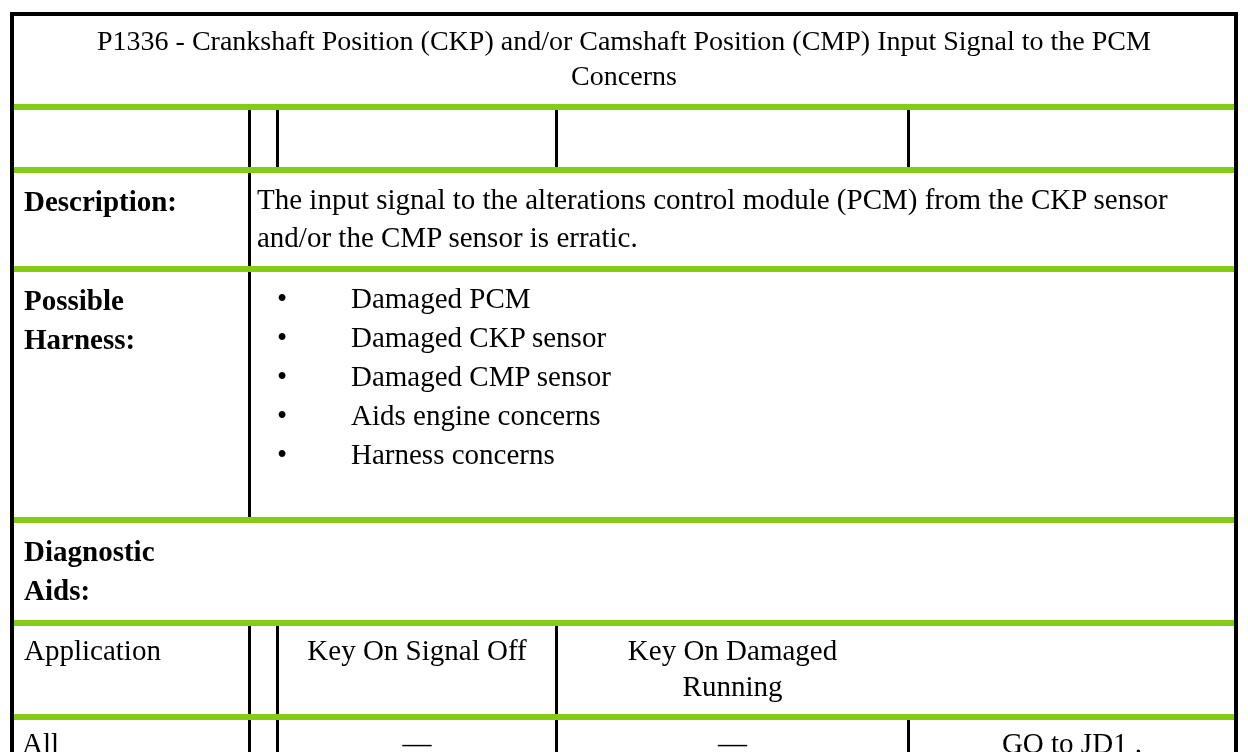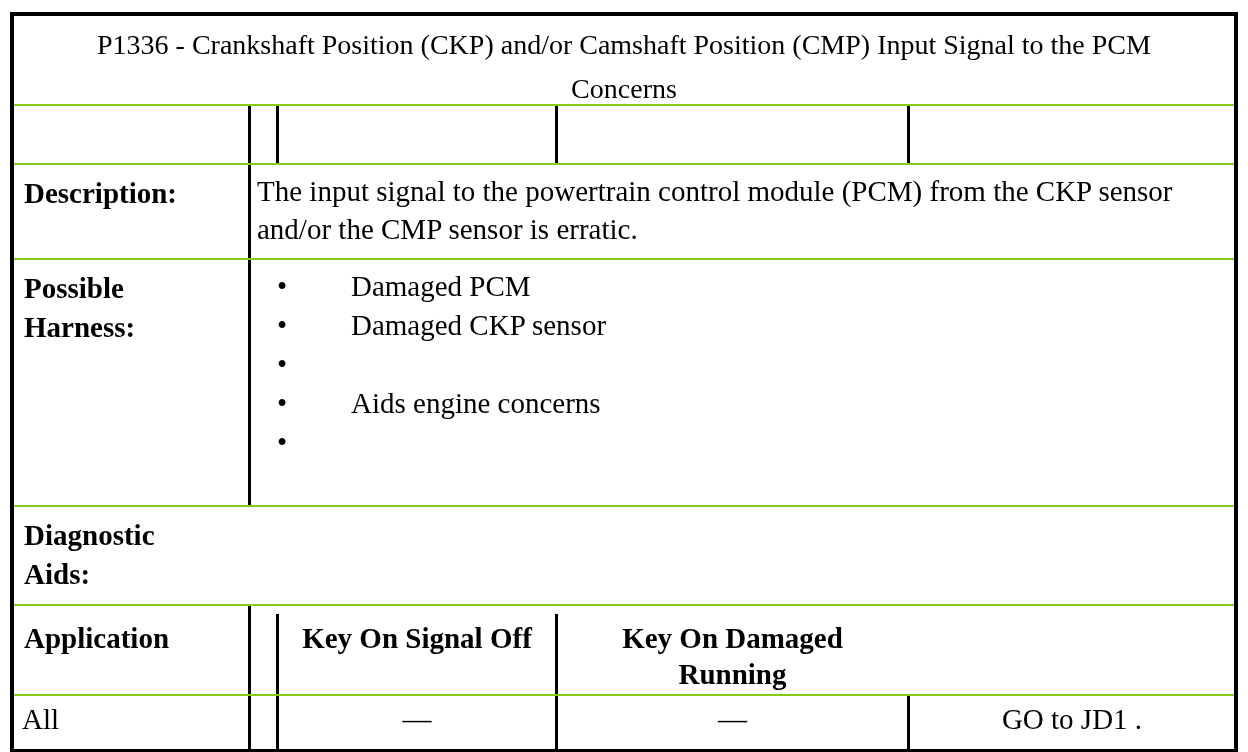--- a/index.html
+++ b/index.html
@@ -18,21 +18,21 @@
     left: 10px;
     top: 12px;
     width: 1228px;
     box-sizing: border-box;
     border: 4px solid #000;
     border-bottom-width: 6px;
     background: #fff;
   }
 
   .row { display: flex; overflow: hidden; }
-  .row + .row { border-top: 2px solid #84cc16; }
+  .row + .row { border-top: 6px solid #84cc16; }
 
   .cell { box-sizing: border-box; overflow: hidden; }
   .cell + .cell { border-left: 3px solid #000; }
 
   .c1 { flex: 0 0 234px; }
   .c2 { flex: 0 0 28px; }
   .c3 { flex: 0 0 279px; }
   .c4 { flex: 0 0 352px; }
   .c5 { flex: 1 1 auto; }
   .rest { flex: 1 1 auto; }
@@ -43,21 +43,21 @@
   .causes-row  { height: 245px; }
   .aids-row    { height: 97px; flex-direction: column; }
   .apphead-row { height: 88px; }
   .appdata-row { height: 53px; }
 
   .title-cell {
     flex: 1 1 auto;
     text-align: center;
     padding-top: 7px;
     font-size: 28px;
-    line-height: 44px;
+    line-height: 35px;
   }
   .title-cell .title-span { display: inline-block; max-width: 1120px; }
 
   .label-cell {
     padding: 9px 6px 0 10px;
     font-weight: bold;
     font-size: 29px;
     line-height: 39px;
   }
   .label-cell .label { display: inline-block; max-width: 160px; }
@@ -67,25 +67,24 @@
     font-size: 29px;
     line-height: 38px;
   }
 
   .bullet-list { padding-top: 7px; }
   .bullet-item { display: flex; font-size: 29px; line-height: 39px; }
   .bullet { flex: 0 0 74px; padding-left: 26px; }
 
   .hdr-cell {
     text-align: center;
-    font-weight: bold;
+    font-weight: normal;
     font-size: 29px;
     line-height: 36px;
     padding-top: 6px;
-    margin-top: 8px;
   }
   .hdr-cell .hdr-span { display: inline-block; max-width: 232px; }
   .hdr-left { text-align: left; padding-left: 10px; }
 
   .data-cell {
     text-align: center;
     font-size: 29px;
     line-height: 40px;
     padding-top: 3px;
   }
@@ -108,46 +107,48 @@
       <div class="cell c2"></div>
       <div class="cell c3"></div>
       <div class="cell c4"></div>
       <div class="cell c5"></div>
     </div>
 
     <div class="row desc-row">
       <div class="cell c1 label-cell">
         <span class="label">Description:</span>
       </div>
-      <div class="cell rest body-cell">The input signal to the powertrain control module (PCM) from the CKP sensor and/or the CMP sensor is erratic.</div>
+      <div class="cell rest body-cell">The input signal to the alterations control module (PCM) from the CKP sensor and/or the CMP sensor is erratic.</div>
     </div>
 
     <div class="row causes-row">
       <div class="cell c1 label-cell">
         <span class="label">Possible Harness:</span>
       </div>
       <div class="cell rest">
         <div class="bullet-list">
           <div class="bullet-item">
             <span class="bullet">•</span>
             <span>Damaged PCM</span>
           </div>
           <div class="bullet-item">
             <span class="bullet">•</span>
             <span>Damaged CKP sensor</span>
           </div>
           <div class="bullet-item">
             <span class="bullet">•</span>
+            <span>Damaged CMP sensor</span>
           </div>
           <div class="bullet-item">
             <span class="bullet">•</span>
             <span>Aids engine concerns</span>
           </div>
           <div class="bullet-item">
             <span class="bullet">•</span>
+            <span>Harness concerns</span>
           </div>
         </div>
       </div>
     </div>
 
     <div class="row aids-row">
       <div class="cell c1 label-cell">
         <span class="label">Diagnostic Aids:</span>
       </div>
     </div>

